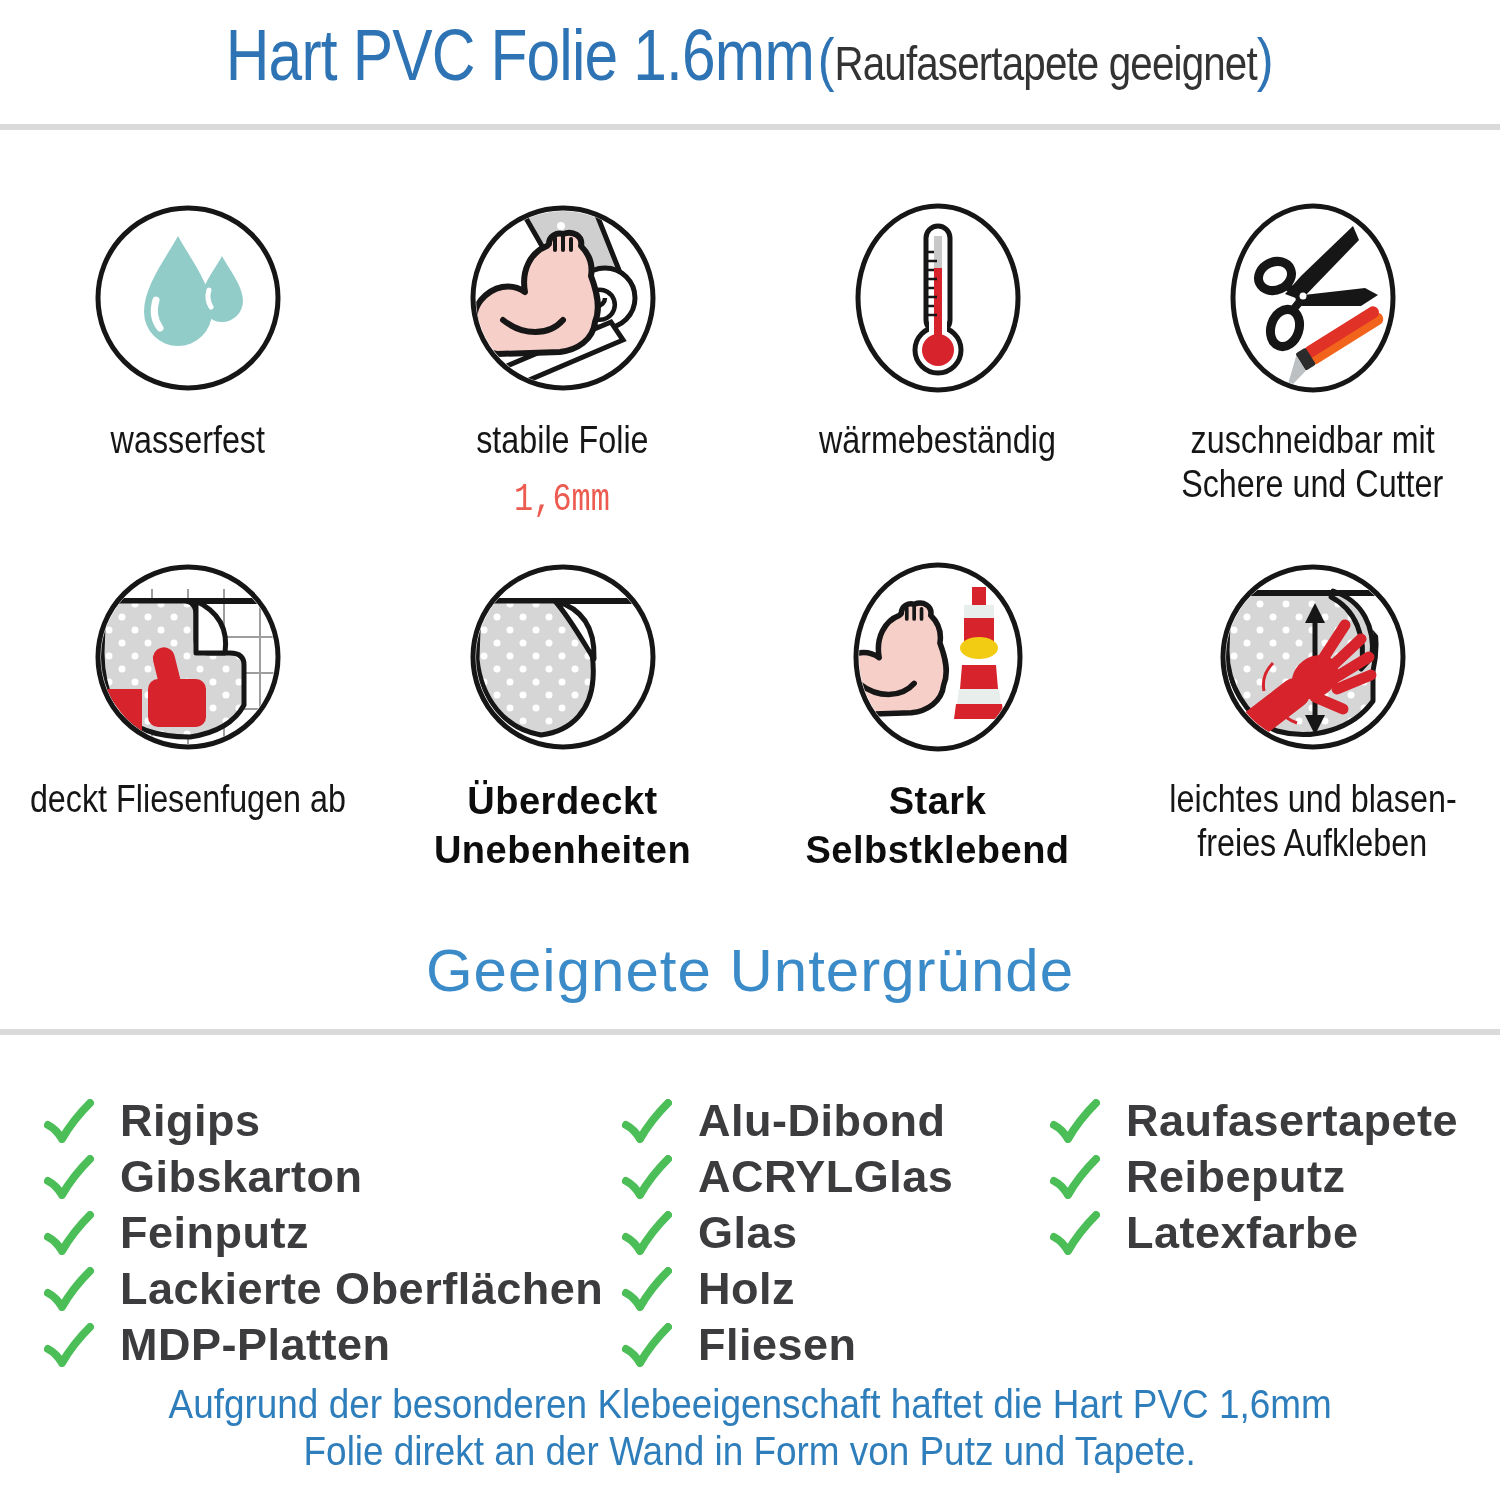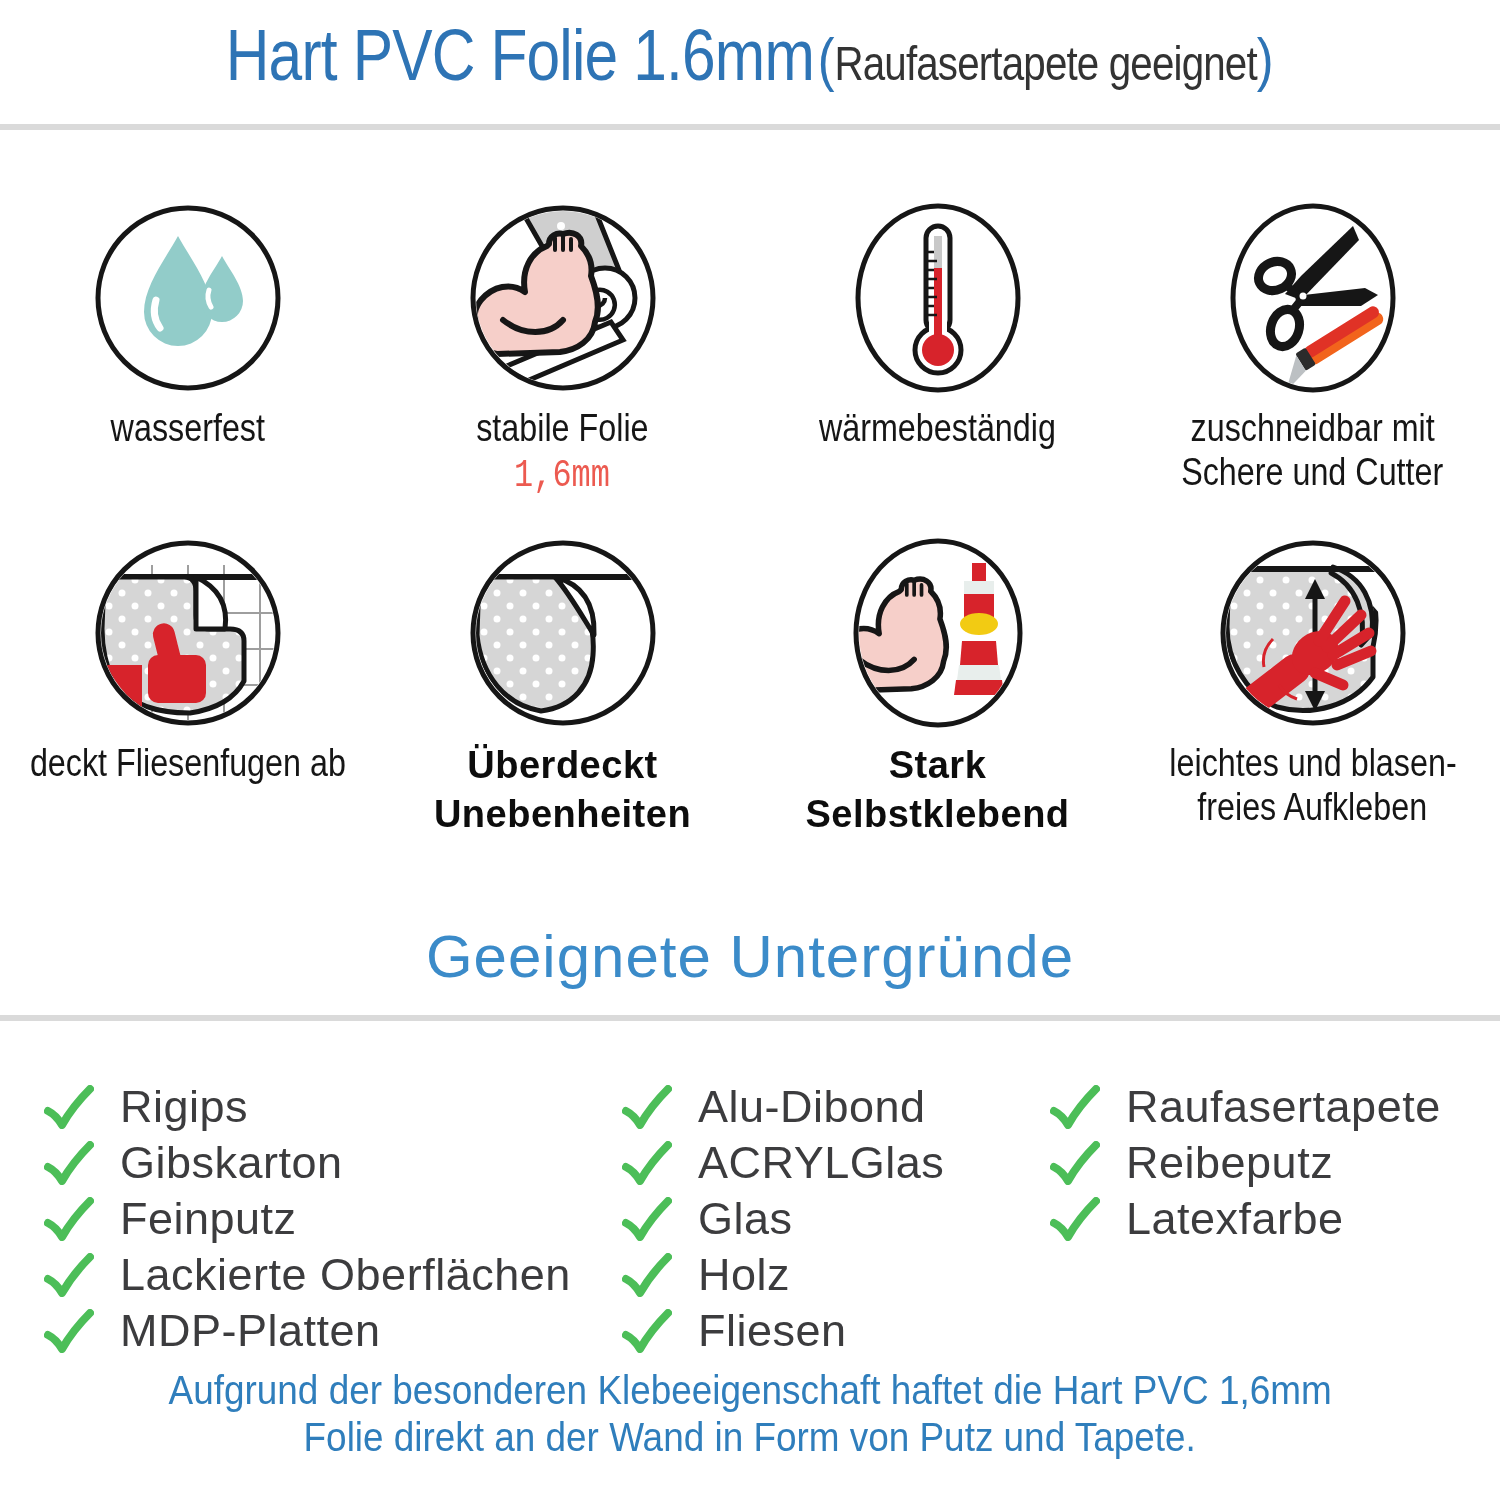--- a/index.html
+++ b/index.html
@@ -8,33 +8,33 @@
   
   .title-row{padding-top:14px;text-align:center;white-space:nowrap;}
   .cond{display:inline-block;transform:scaleX(0.84);transform-origin:50% 50%;}
   .title-main{font-size:72px;color:#2E74B5;letter-spacing:-1px;}
   .title-paren{font-size:60px;color:#2E74B5;}
   .title-sub{font-size:48px;color:#333333;letter-spacing:-1px;}
   .rule{height:6px;background:#DADADA;width:100%;}
   .rule1{margin-top:28px;}
   
   .features{display:grid;grid-template-columns:repeat(4,1fr);padding-top:70px;row-gap:38px;}
-  .feature{display:flex;flex-direction:column;align-items:center;text-align:center;}
+  .feature{display:flex;flex-direction:column;align-items:center;text-align:center;gap:12px;}
   .icon{width:196px;height:196px;}
   .cap{margin-top:10px;font-size:38px;color:#161616;line-height:1.16;}
   .cap .cond{transform:scaleX(0.85);}
   .cap-bold{font-weight:bold;font-size:38px;line-height:1.3;color:#0d0d0d;letter-spacing:.5px;}
   .cap-sub{margin-top:4px;font-size:38px;color:#EC5A50;font-family:Liberation Mono, monospace;}
   
-  .subheading{margin-top:82px;text-align:center;font-size:60px;color:#3B8BC9;letter-spacing:1px;}
+  .subheading{margin-top:60px;text-align:center;font-size:60px;color:#3B8BC9;letter-spacing:1px;}
   .rule2{margin-top:24px;}
   .substrates{display:flex;padding:62px 0 0 44px;}
   .scol{display:flex;flex-direction:column;gap:8px;}
   .scol-1{width:578px;} .scol-2{width:428px;} .scol-3{flex:1;}
-  .sitem{display:flex;align-items:center;gap:26px;font-size:45px;color:#3C3C3E;height:48px;letter-spacing:.5px;}
+  .sitem{display:flex;align-items:center;gap:26px;font-size:45px;color:#3C3C3E;height:48px;letter-spacing:.5px;font-weight:bold;}
   .check{width:50px;height:44px;flex:0 0 auto;}
   
   .footnote{margin-top:12px;text-align:center;font-size:41px;color:#2F7EBC;line-height:1.16;}
   .footnote .cond{transform:scaleX(0.9);}
 </style>
 </head>
 <body>
 
 <div class="page">
 

